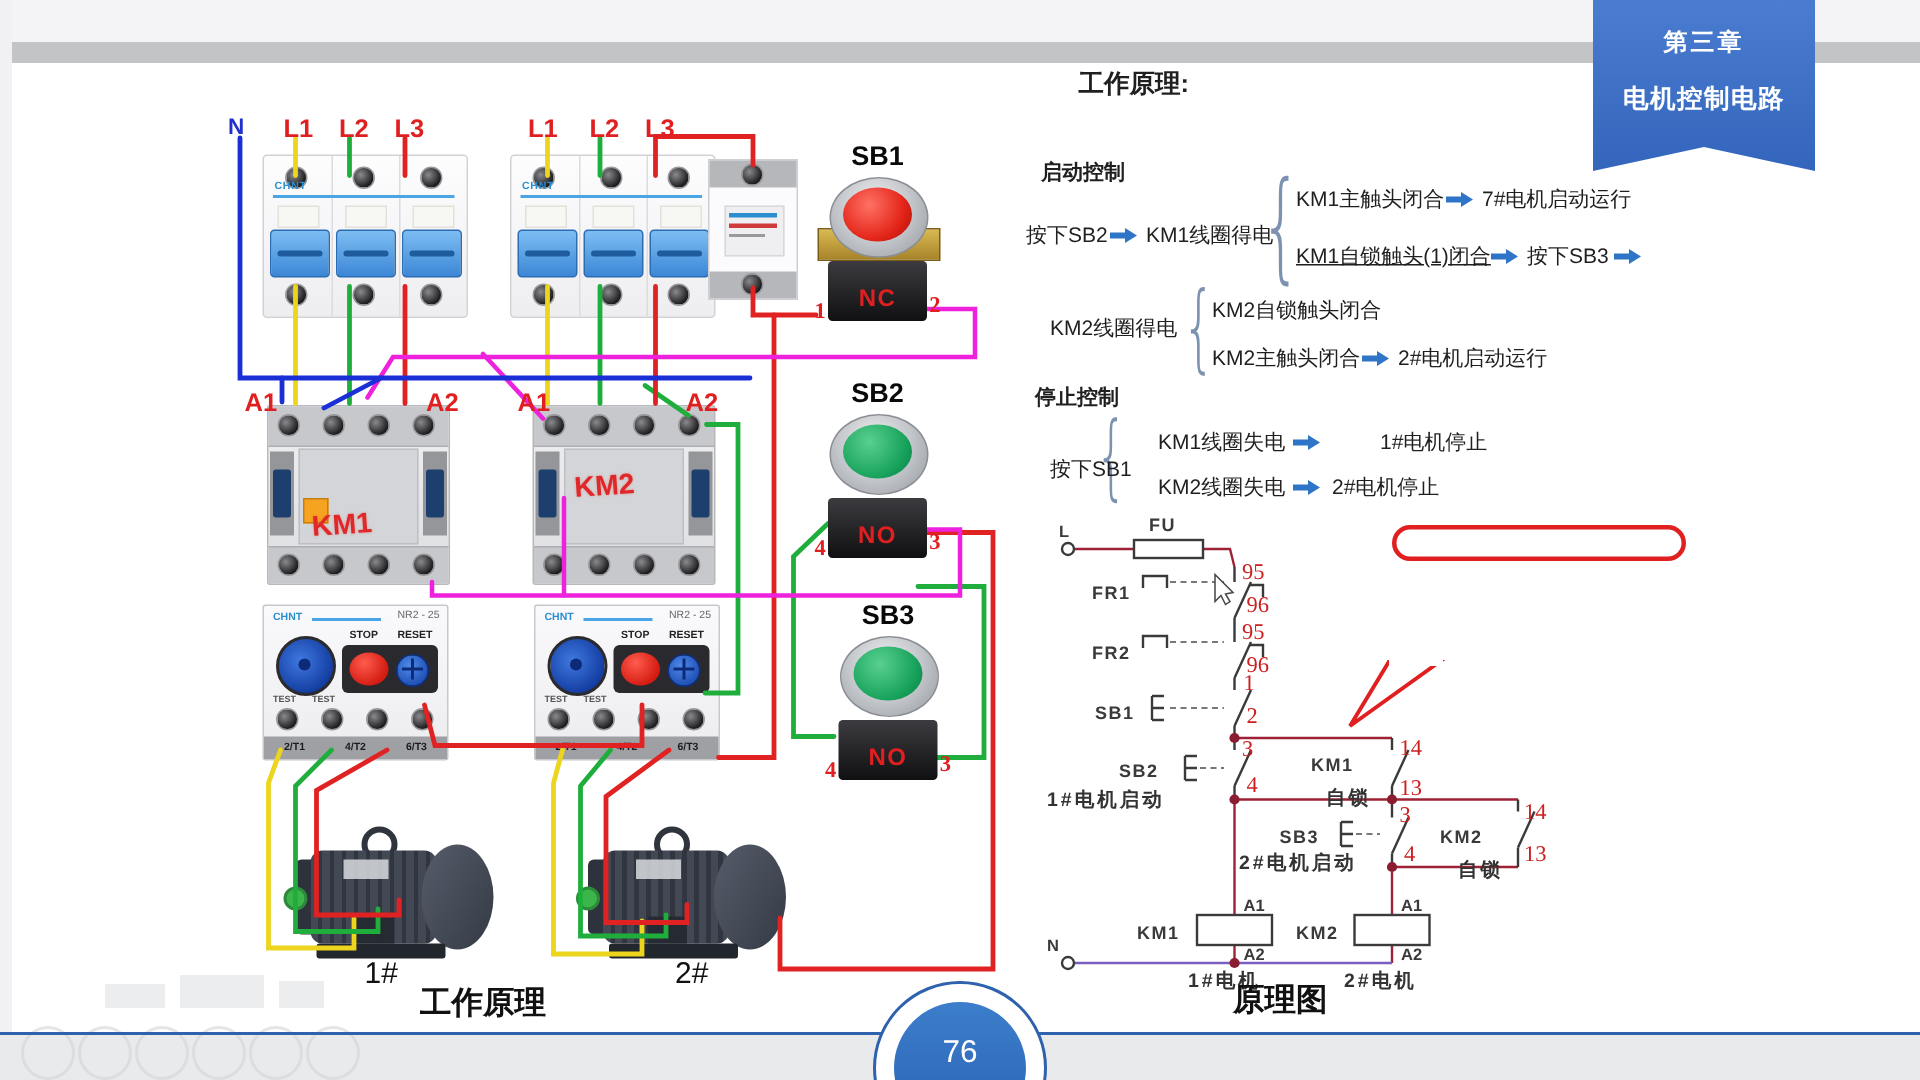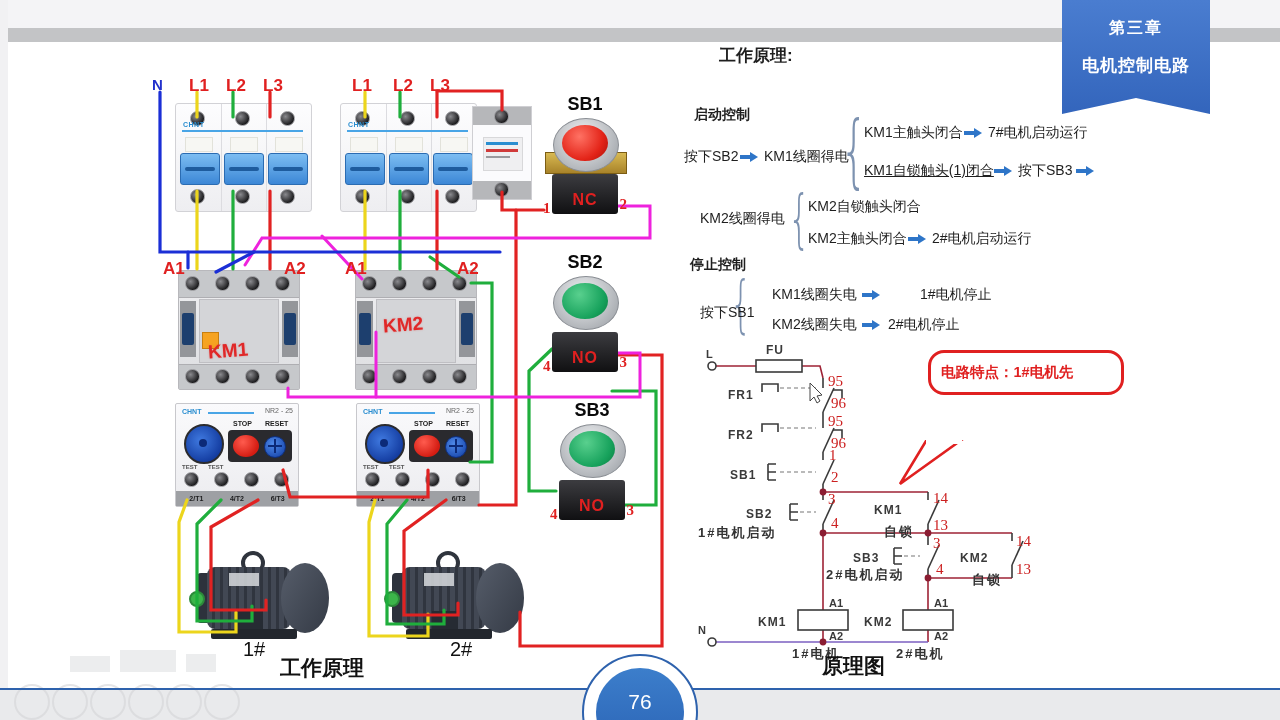--- a/index.html
+++ b/index.html
@@ -515,21 +515,20 @@
     <text class="sch-num" x="933" y="503">14</text>
     <text class="sch-num" x="933" y="530">13</text>
     <text class="sch-num" x="933" y="548">3</text>
     <text class="sch-num" x="936" y="574">4</text>
     <text class="sch-num" x="1016" y="546">14</text>
     <text class="sch-num" x="1016" y="574">13</text>
     <polygon points="810,383 810,401 814,397 817,403 820,401 817,396 822,395" fill="#fff" stroke="#444" stroke-width="1"></polygon>
   </svg>
 
   <div class="callout">
-    <div>电路特点：1#电机先</div>
   </div>
   <svg style="left:890px;top:440px;z-index:7;" width="80" height="48" viewBox="0 0 80 48">
     <polygon points="70,1 10,44 36,1" fill="#fff" stroke="#e02020" stroke-width="2.6"></polygon>
     <rect x="36" y="0" width="36" height="4" fill="#fff"></rect>
   </svg>
 
   <div class="ribbon">
     <div class="r1">第三章</div>
     <div class="r2">电机控制电路</div>
   </div>

